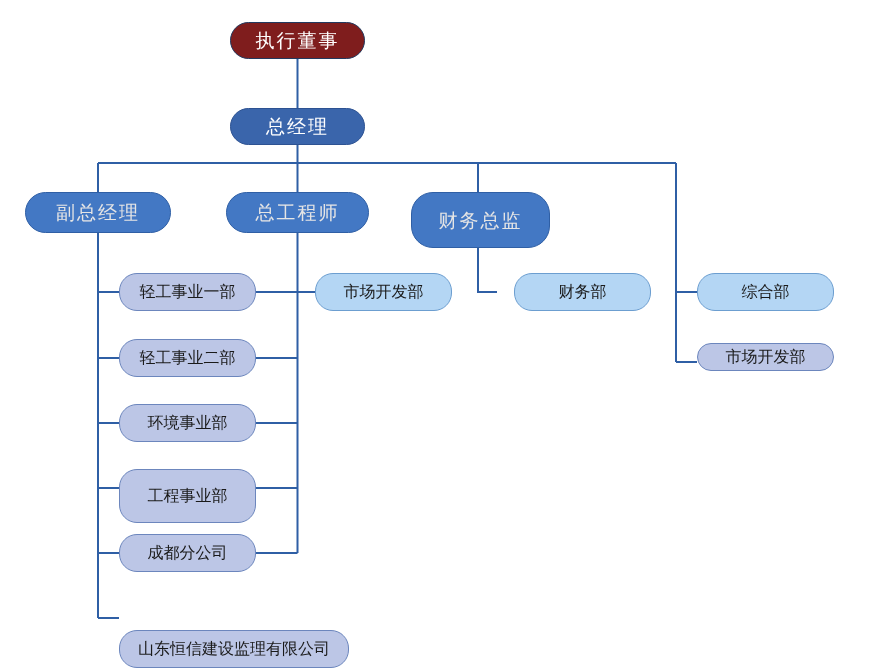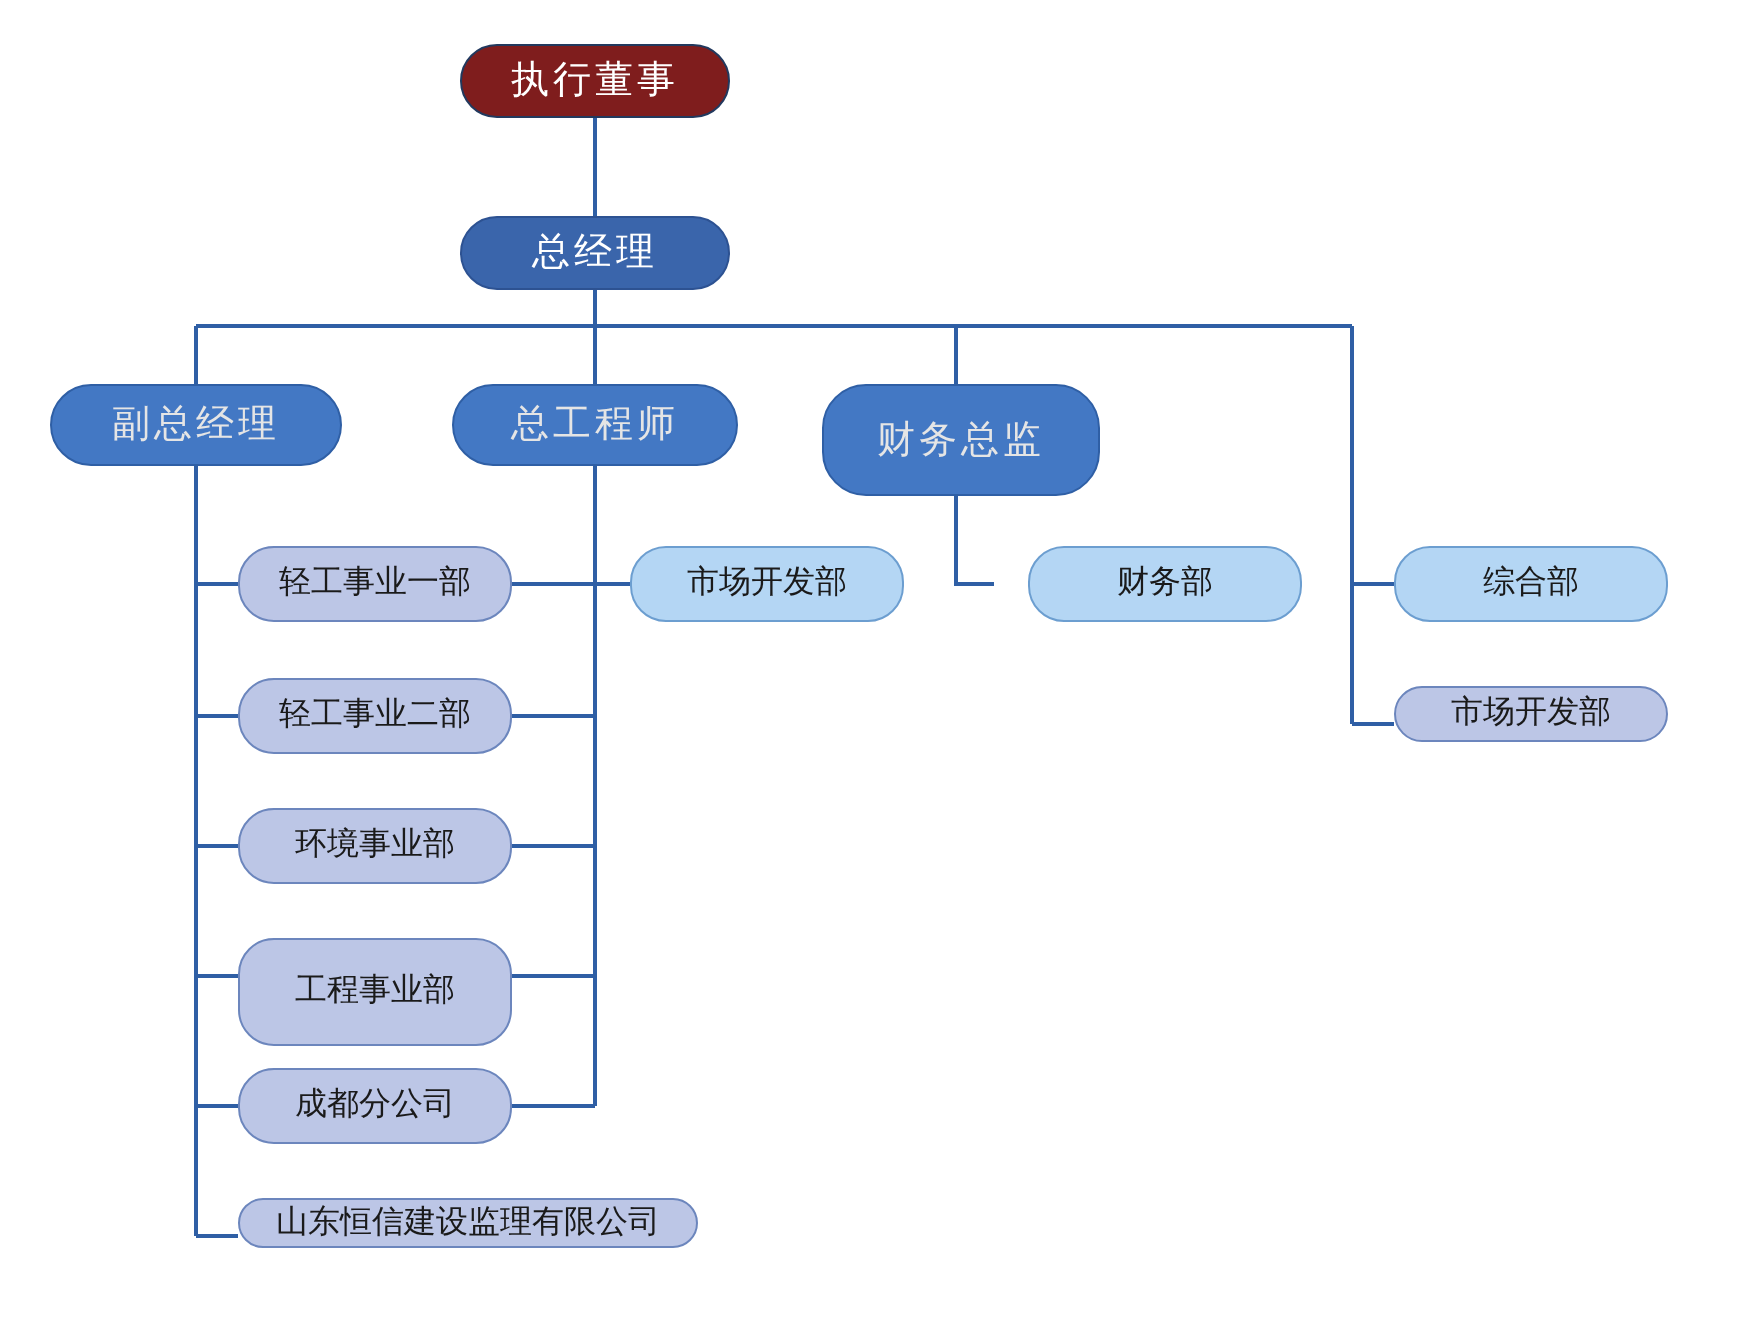--- a/index.html
+++ b/index.html
@@ -132,21 +132,21 @@
       </div>
       <div class="node tier-dept-a" style="left: 119px; top: 404px; width: 137px; height: 38px;">
         <span>环境事业部</span>
       </div>
       <div class="node tier-dept-a" style="left: 119px; top: 469px; width: 137px; height: 54px;">
         <span>工程事业部</span>
       </div>
       <div class="node tier-dept-a" style="left: 119px; top: 534px; width: 137px; height: 38px;">
         <span>成都分公司</span>
       </div>
-      <div class="node tier-dept-a" style="left: 119px; top: 599px; width: 230px; height: 25px;">
+      <div class="node tier-dept-a" style="left: 119px; top: 630px; width: 230px; height: 38px;">
         <span>山东恒信建设监理有限公司</span>
       </div>
       <div class="node tier-dept-b" style="left: 315px; top: 273px; width: 137px; height: 38px;">
         <span>市场开发部</span>
       </div>
       <div class="node tier-dept-b" style="left: 514px; top: 273px; width: 137px; height: 38px;">
         <span>财务部</span>
       </div>
       <div class="node tier-dept-b" style="left: 697px; top: 273px; width: 137px; height: 38px; font-family: Liberation Serif, serif;">
         <span>综合部</span>

